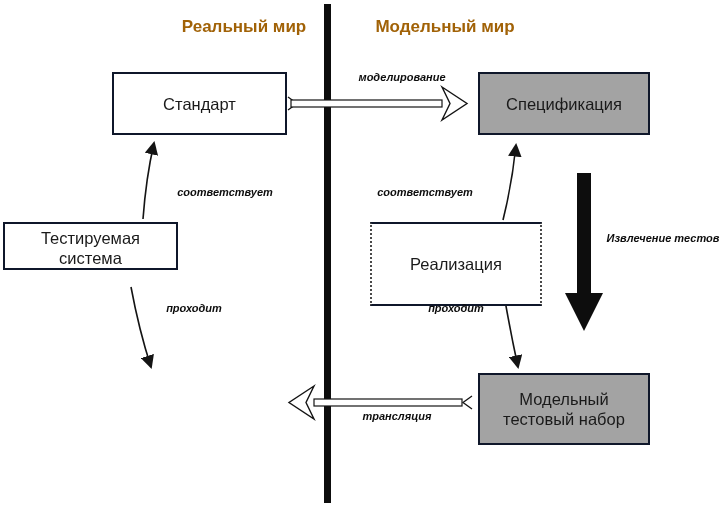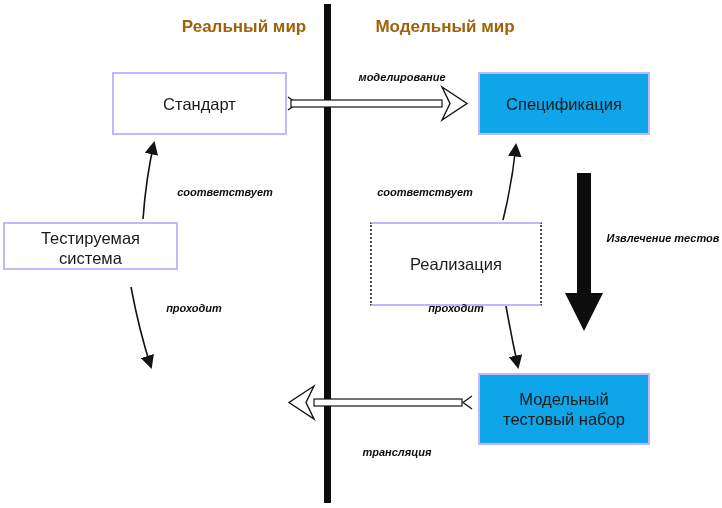--- a/index.html
+++ b/index.html
@@ -20,31 +20,31 @@
     position: absolute;
     left: 0; top: 0;
     width: 722px;
     height: 508px;
     z-index: 1;
   }
   .box {
     position: absolute;
     box-sizing: border-box;
     background: #ffffff;
-    border: 2px solid #c4b5fd;
+    border: 2px solid #0f172a;
     display: flex;
     align-items: center;
     justify-content: center;
     text-align: center;
     font-size: 16.5px;
     line-height: 20px;
     color: #1a1a1a;
     z-index: 2;
   }
-  .box.gray { background: #0ea5e9; }
+  .box.gray { background: #a3a3a3; }
   .box.dotted-sides {
     border-left: 2px dotted #4a4a4a;
     border-right: 2px dotted #4a4a4a;
   }
   .box .lbl { display: block; }
   .box .narrow { max-width: 128px; }
   .world-header {
     position: absolute;
     transform: translateX(-50%);
     font-size: 17px;
@@ -134,17 +134,17 @@
   <div class="edge-label" style="left:402px; top:71px;">моделирование</div>
 
   <div class="edge-label" style="left:225px; top:186px;">соответствует</div>
 
   <div class="edge-label" style="left:425px; top:186px;">соответствует</div>
 
   <div class="edge-label" style="left:194px; top:302px;">проходит</div>
 
   <div class="edge-label" style="left:456px; top:302px;">проходит</div>
 
-  <div class="edge-label" style="left:397px; top:446px;">трансляция</div>
+  <div class="edge-label" style="left:397px; top:410px;">трансляция</div>
 
   <div class="edge-label wrap" style="left:663px; top:229px;">Извлечение тестов</div>
 
 </div>
 
 </body></html>

